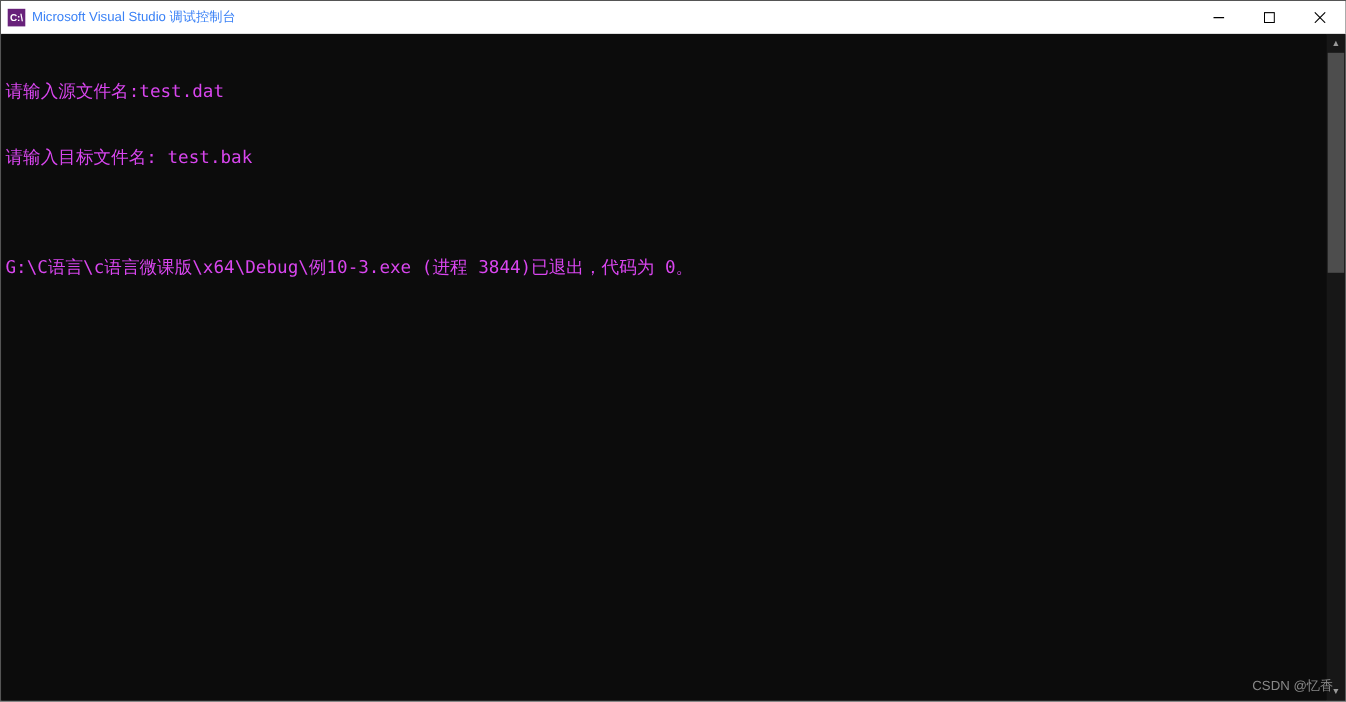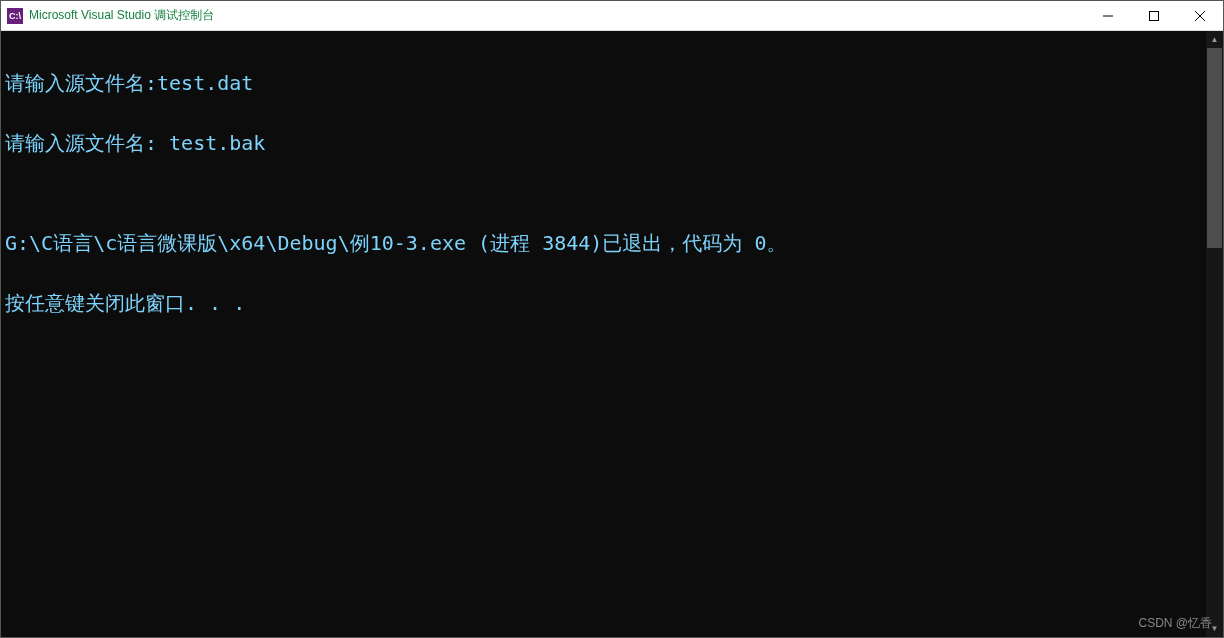--- a/index.html
+++ b/index.html
@@ -37,21 +37,21 @@
       display: flex;
       align-items: center;
       justify-content: center;
       color: #fff;
       font-size: 9px;
       font-weight: bold;
       margin-right: 6px;
     }
     .titlebar-title {
       font-size: 12px;
-      color: #15803d;
+      color: #3b82f6;
       flex: 0 0 auto;
     }
     .titlebar-spacer {
       flex: 1;
     }
     .titlebar-buttons {
       display: flex;
       height: 100%;
     }
     .titlebar-btn {
@@ -68,23 +68,23 @@
     }
     .console-area {
       flex: 1;
       display: flex;
       background: #0c0c0c;
       overflow: hidden;
     }
     .console-content {
       flex: 1;
       background: #0c0c0c;
-      color: #7dd3fc;
+      color: #d946ef;
       font-family: "NSimSun", "SimSun", Consolas, monospace;
-      font-size: 20px;
+      font-size: 16px;
       line-height: 20px;
       padding: 2px 4px;
       white-space: pre;
       overflow: hidden;
     }
     .scrollbar {
       width: 17px;
       background: #171717;
       position: relative;
     }
@@ -147,24 +147,23 @@
         <svg viewBox="0 0 10 10">
           <line x1="0" y1="0" x2="10" y2="10" stroke="#000" stroke-width="1"></line>
           <line x1="10" y1="0" x2="0" y2="10" stroke="#000" stroke-width="1"></line>
         </svg>
       </div>
     </div>
   </div>
   <div class="console-area">
     <div class="console-content">
       <div>请输入源文件名:test.dat</div>
-      <div>请输入源文件名: test.bak</div>
+      <div>请输入目标文件名: test.bak</div>
       <div></div>
       <div>G:\C语言\c语言微课版\x64\Debug\例10-3.exe (进程 3844)已退出，代码为 0。</div>
-      <div>按任意键关闭此窗口. . .</div>
     </div>
     <div class="scrollbar">
       <div class="scrollbar-arrow up">▲</div>
       <div class="scrollbar-thumb"></div>
       <div class="scrollbar-arrow down">▼</div>
     </div>
   </div>
 </div>
 
 <div class="watermark">CSDN @忆香</div>

